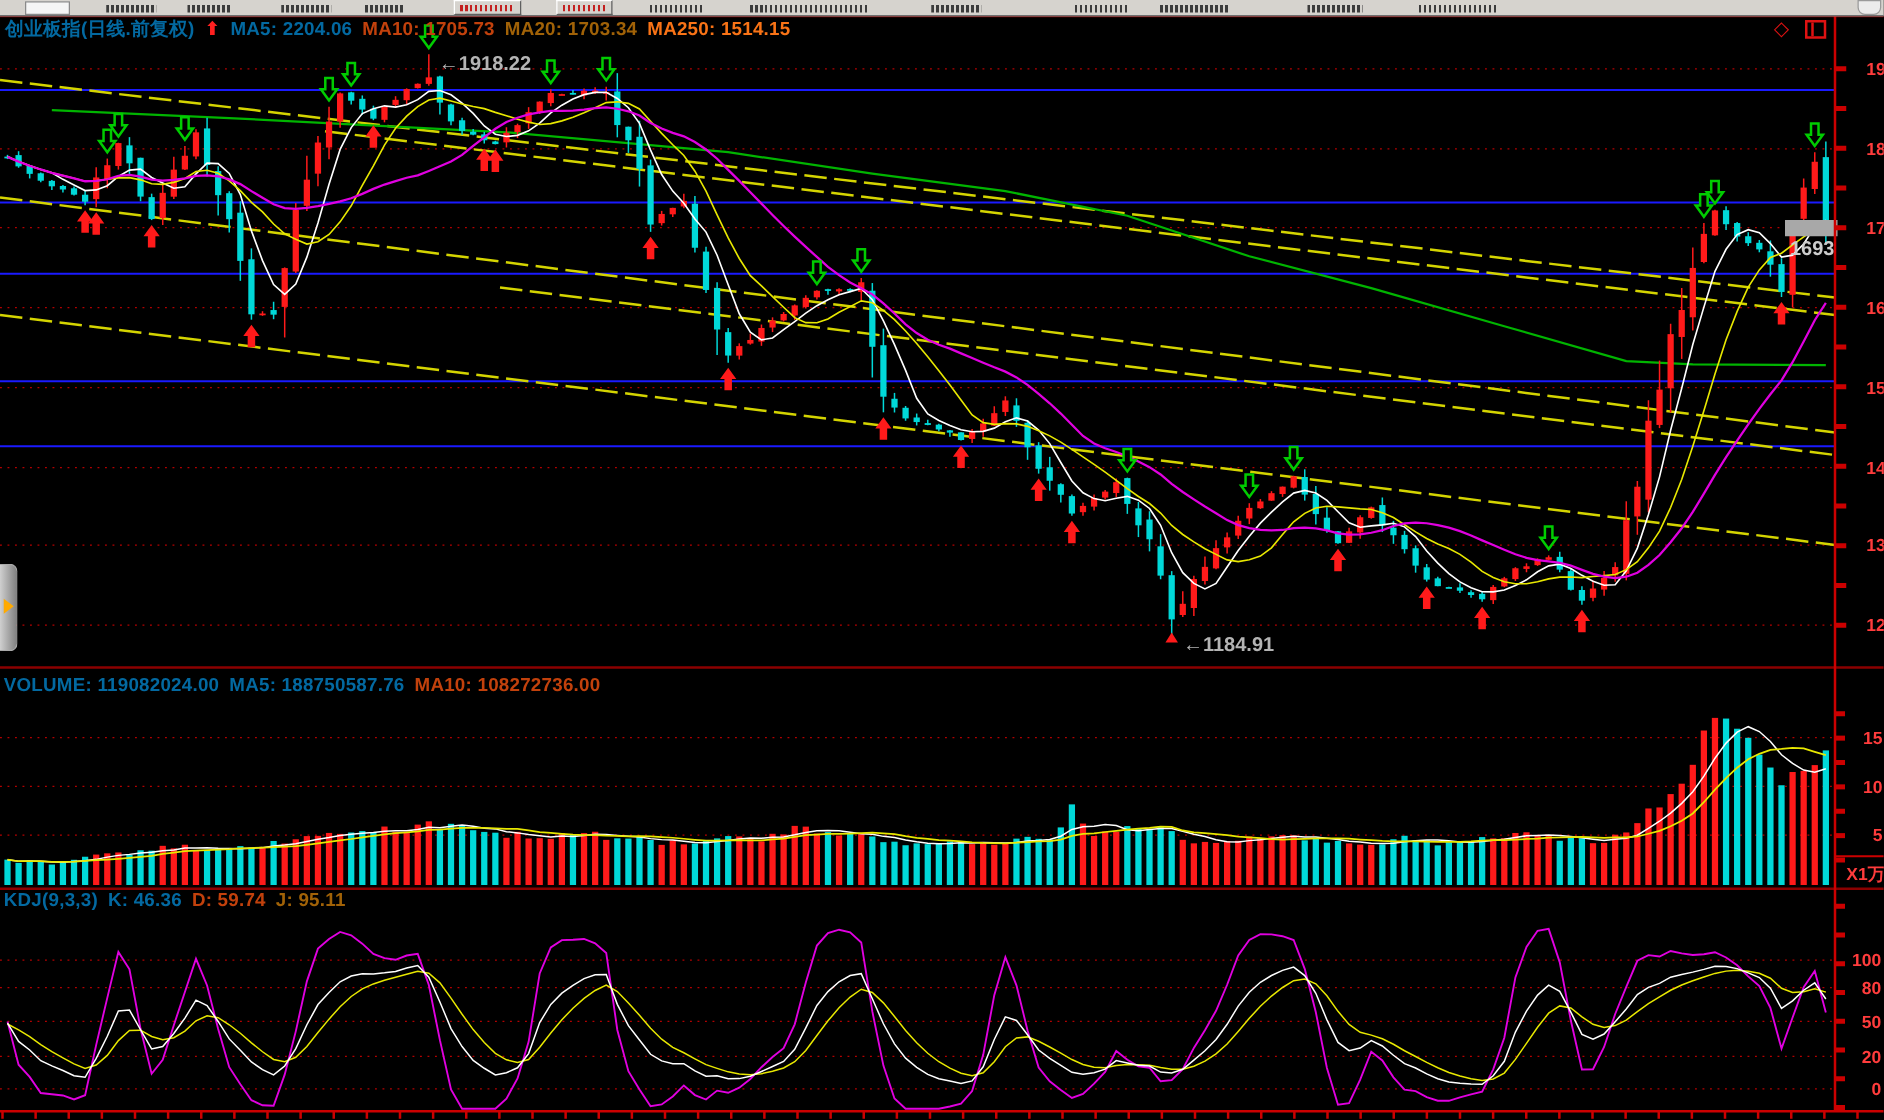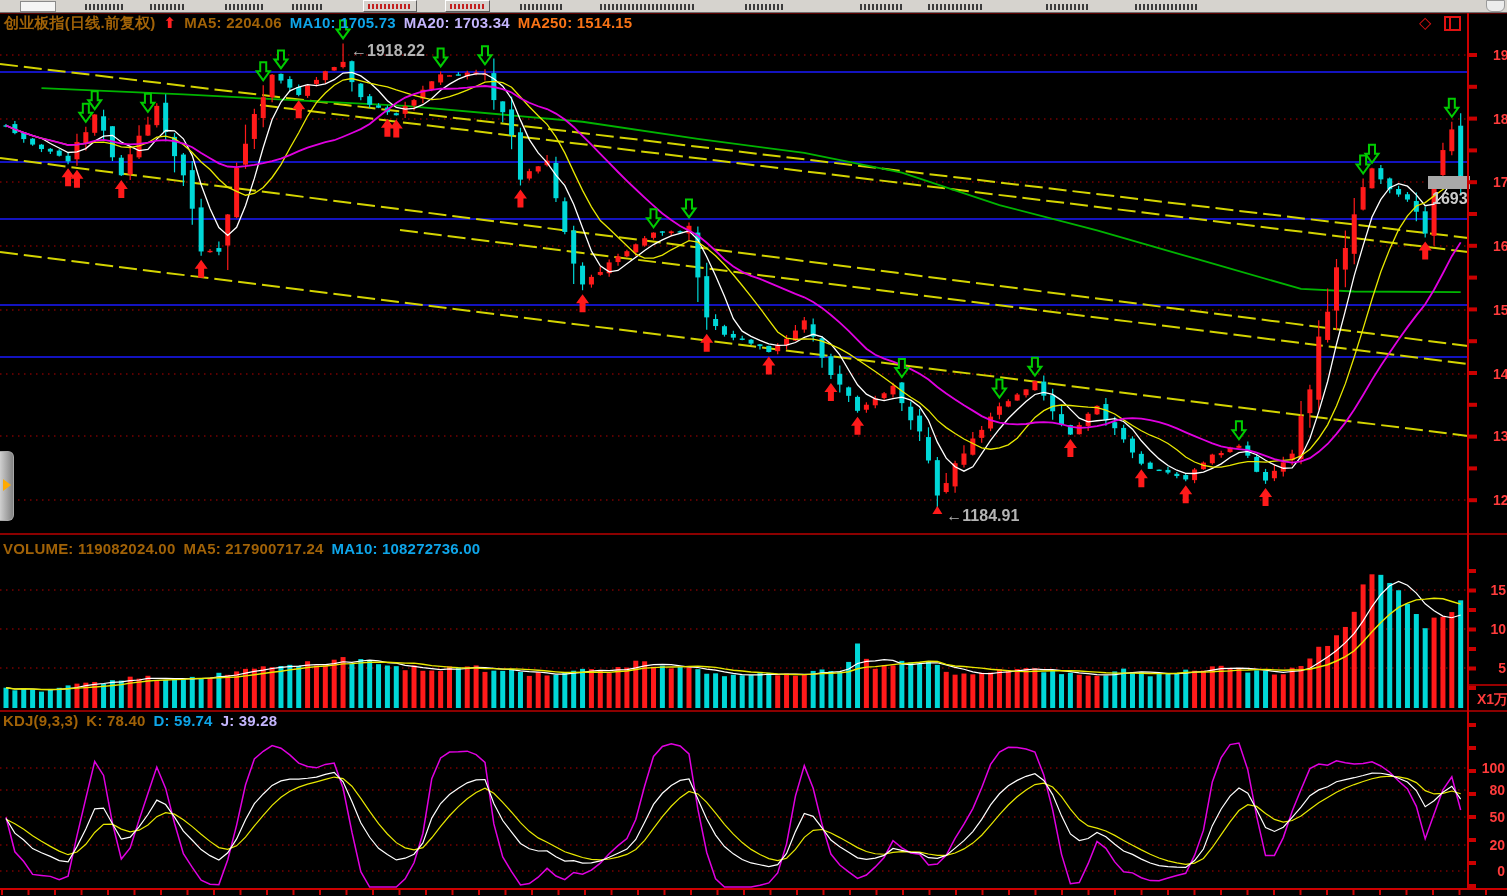--- a/index.html
+++ b/index.html
@@ -12,21 +12,21 @@
         background:repeating-linear-gradient(90deg,#3c3c3c 0 2px,rgba(0,0,0,0) 2px 4px)}
   .mbtn{position:absolute;top:0;height:10px;border:1px solid;border-color:#fff #5f5f5f #5f5f5f #fff;background:#d6d3ce}
   .rtxt{position:absolute;left:4px;right:4px;top:3px;height:5px;
         background:repeating-linear-gradient(90deg,#c32020 0 2px,rgba(0,0,0,0) 2px 4px)}
   .micon{position:absolute;top:1px;left:20px;width:34px;height:9px;background:#f5f5f5;border:1px solid #8a8a8a}
   .mround{position:absolute;top:0;right:2px;width:17px;height:10px;background:#ececec;
         border:1px solid #9a9a9a;border-radius:0 0 6px 6px}
   
   .hdr{position:absolute;white-space:nowrap;font-size:15px;font-weight:700;z-index:4;letter-spacing:.2px}
   .hdr span{margin-right:8px}
-  .cw{color:#a16207}.cy{color:#0ea5e9}.cm{color:#c4b5fd}.cg{color:#f97316}.cr{color:#ff2020}
+  .cw{color:#0369a1}.cy{color:#c2410c}.cm{color:#a16207}.cg{color:#f97316}.cr{color:#ff2020}
   #main-hdr{top:14px;left:4px}
   #vol-hdr{top:540px;left:3px}
   #kdj-hdr{top:712px;left:3px}
   
   #diamond{position:absolute;top:13px;left:1419px;color:#e01212;font-size:16px;font-weight:700;z-index:4}
   #winicon{position:absolute;top:16px;left:1444px;width:13px;height:11px;border:2px solid #e01212;z-index:4}
   #winicon .vline{position:absolute;left:3px;top:0;width:2px;height:100%;background:#e01212}
   
   #flyout{position:absolute;left:0;top:451px;width:13px;height:68px;z-index:4;
         background:linear-gradient(90deg,#cfcfcf,#828282);border:1px solid #a8a8a8;
@@ -57,24 +57,24 @@
   <div class="smudge" style="left:928px;width:56px"></div>
   <div class="smudge" style="left:1046px;width:44px"></div>
   <div class="smudge" style="left:1135px;width:64px"></div>
   <div class="mround"></div>
 </div>
 
 <div class="hdr" id="main-hdr">
   <span class="cw">创业板指(日线.前复权)</span><span class="cr">⬆</span><span class="cw">MA5: 2204.06</span><span class="cy">MA10: 1705.73</span><span class="cm">MA20: 1703.34</span><span class="cg">MA250: 1514.15</span>
 </div>
 <div class="hdr" id="vol-hdr">
-  <span class="cw">VOLUME: 119082024.00</span><span class="cw">MA5: 217900717.24</span><span class="cy">MA10: 108272736.00</span>
+  <span class="cw">VOLUME: 119082024.00</span><span class="cw">MA5: 188750587.76</span><span class="cy">MA10: 108272736.00</span>
 </div>
 <div class="hdr" id="kdj-hdr">
-  <span class="cw">KDJ(9,3,3)</span><span class="cw">K: 78.40</span><span class="cy">D: 59.74</span><span class="cm">J: 39.28</span>
+  <span class="cw">KDJ(9,3,3)</span><span class="cw">K: 46.36</span><span class="cy">D: 59.74</span><span class="cm">J: 95.11</span>
 </div>
 
 <div id="diamond">◇</div>
 <div id="winicon">
     <div class="vline"></div>
   </div>
 
 <div id="flyout">
     <div class="tri"></div>
   </div>

